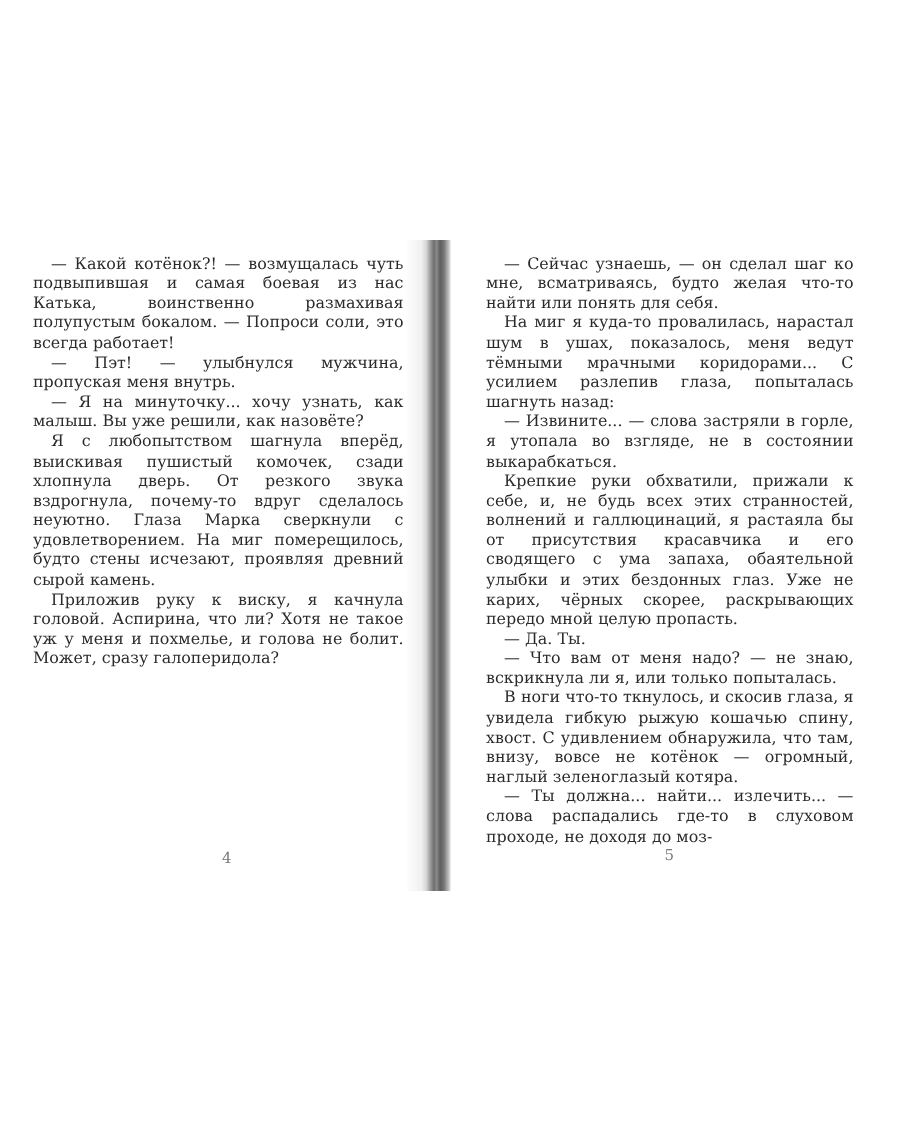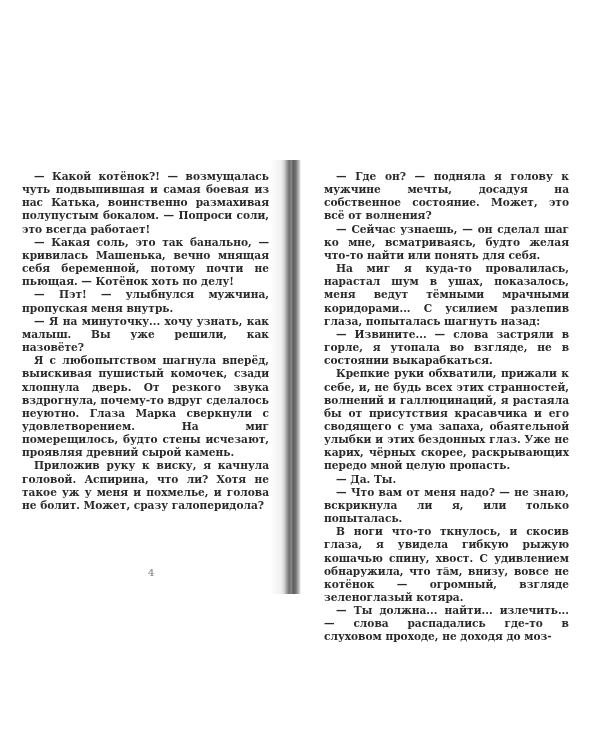--- a/index.html
+++ b/index.html
@@ -7,21 +7,21 @@
     width:600px; height:750px; background:#ffffff; position:relative; overflow:hidden;
     font-family:"DejaVu Serif","Liberation Serif",serif; color:#2a2a2a;
   }
   .page {
     position:absolute; top:170px;
     font-size:10.6px; line-height:13.15px;
     text-align:justify; hyphens:manual;
   }
   .page-left { left:22px; width:247px; }
   .page-right { left:324px; width:245px; }
-  .page p { margin:0; text-indent:12px;font-weight:bold; }
+  .page p { margin:0; text-indent:12px; }
   .page-number {
     position:absolute; font-size:10px; color:#7a7a7a;
   }
   .pn-left { left:148px; top:567px; }
   .pn-right { left:443px; top:565px; }
   .spine {
     position:absolute; left:281px; top:160px; width:20px; height:434px;
     background:linear-gradient(to right,
       rgba(255,255,255,0) 0%,
       #d8d8d8 15%,
@@ -38,37 +38,35 @@
     background:linear-gradient(to right, rgba(255,255,255,0), rgba(200,200,200,0.35));
   }
 </style>
 </head>
 <body>
 
 <div>
 
   <div class="page page-left">
     <p>— Какой котёнок?! — возмущалась чуть подвыпившая и самая боевая из нас Катька, воинственно размахивая полупустым бокалом. — Попроси соли, это всегда работает!</p>
-    <p>— Какая соль, это так банально, — кривилась Машенька, вечно мнящая себя беременной, потому почти не пьющая. — Котёнок хоть по делу!</p>
     <p>— Пэт! — улыбнулся мужчина, пропуская меня внутрь.</p>
     <p>— Я на минуточку... хочу узнать, как малыш. Вы уже решили, как назовёте?</p>
     <p>Я с любопытством шагнула вперёд, выискивая пушистый комочек, сзади хлопнула дверь. От резкого звука вздрогнула, почему-то вдруг сделалось неуютно. Глаза Марка сверкнули с удовлетворением. На миг померещилось, будто стены исчезают, проявляя древний сырой камень.</p>
     <p>Приложив руку к виску, я качнула головой. Аспирина, что ли? Хотя не такое уж у меня и похмелье, и голова не болит. Может, сразу галоперидола?</p>
   </div>
   <div class="page-number pn-left">4</div>
 
   <div class="spine-shadow"></div>
   <div class="spine"></div>
 
   <div class="page page-right">
-    <p>— Где он? — подняла я голову к мужчине мечты, досадуя на собственное состояние. Может, это всё от волнения?</p>
     <p>— Сейчас узнаешь, — он сделал шаг ко мне, всматриваясь, будто желая что-то найти или понять для себя.</p>
     <p>На миг я куда-то провалилась, нарастал шум в ушах, показалось, меня ведут тёмными мрачными коридорами... С усилием разлепив глаза, попыталась шагнуть назад:</p>
     <p>— Извините... — слова застряли в горле, я утопала во взгляде, не в состоянии выкарабкаться.</p>
     <p>Крепкие руки обхватили, прижали к себе, и, не будь всех этих странностей, волнений и галлюцинаций, я растаяла бы от присутствия красавчика и его сводящего с ума запаха, обаятельной улыбки и этих бездонных глаз. Уже не карих, чёрных скорее, раскрывающих передо мной целую пропасть.</p>
     <p>— Да. Ты.</p>
     <p>— Что вам от меня надо? — не знаю, вскрикнула ли я, или только попыталась.</p>
-    <p>В ноги что-то ткнулось, и скосив глаза, я увидела гибкую рыжую кошачью спину, хвост. С удивлением обнаружила, что там, внизу, вовсе не котёнок — огромный, взгляде зеленоглазый котяра.</p>
+    <p>В ноги что-то ткнулось, и скосив глаза, я увидела гибкую рыжую кошачью спину, хвост. С удивлением обнаружила, что там, внизу, вовсе не котёнок — огромный, наглый зеленоглазый котяра.</p>
     <p>— Ты должна... найти... излечить... — слова распадались где-то в слуховом проходе, не доходя до моз-</p>
   </div>
   <div class="page-number pn-right">5</div>
 
 </div>
 
 </body></html>

